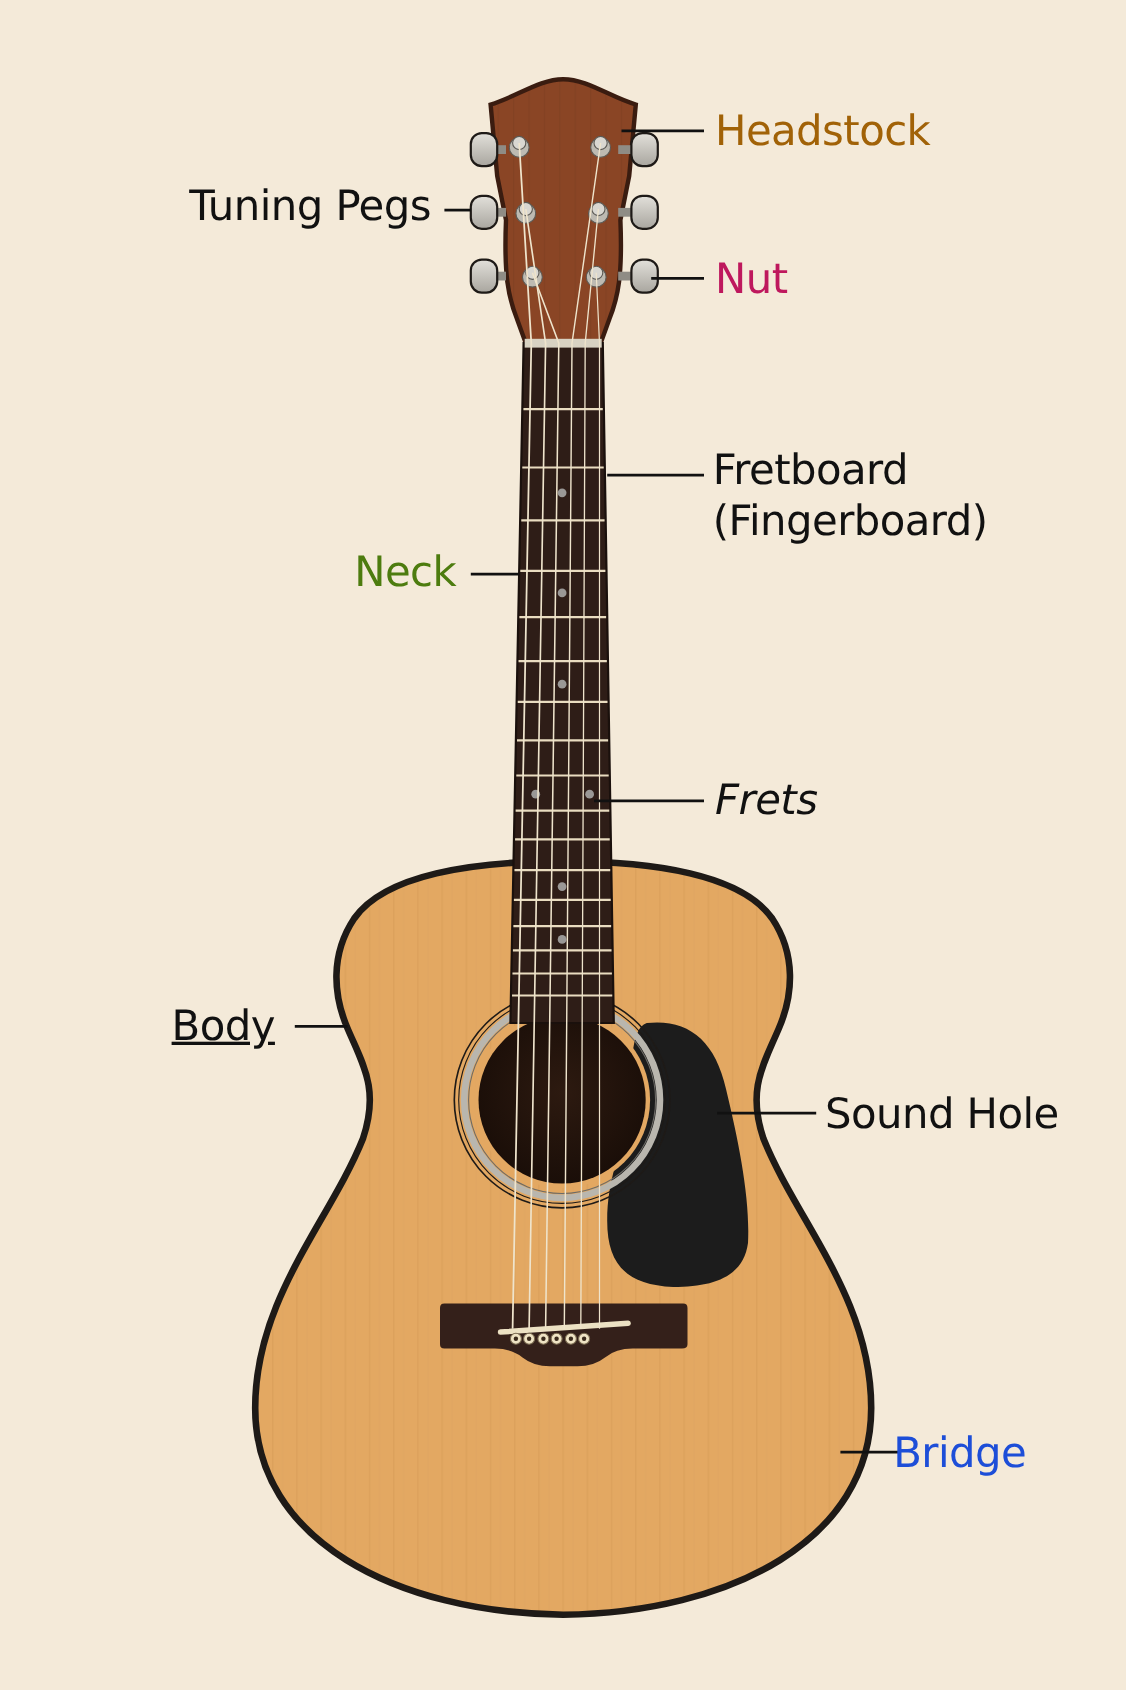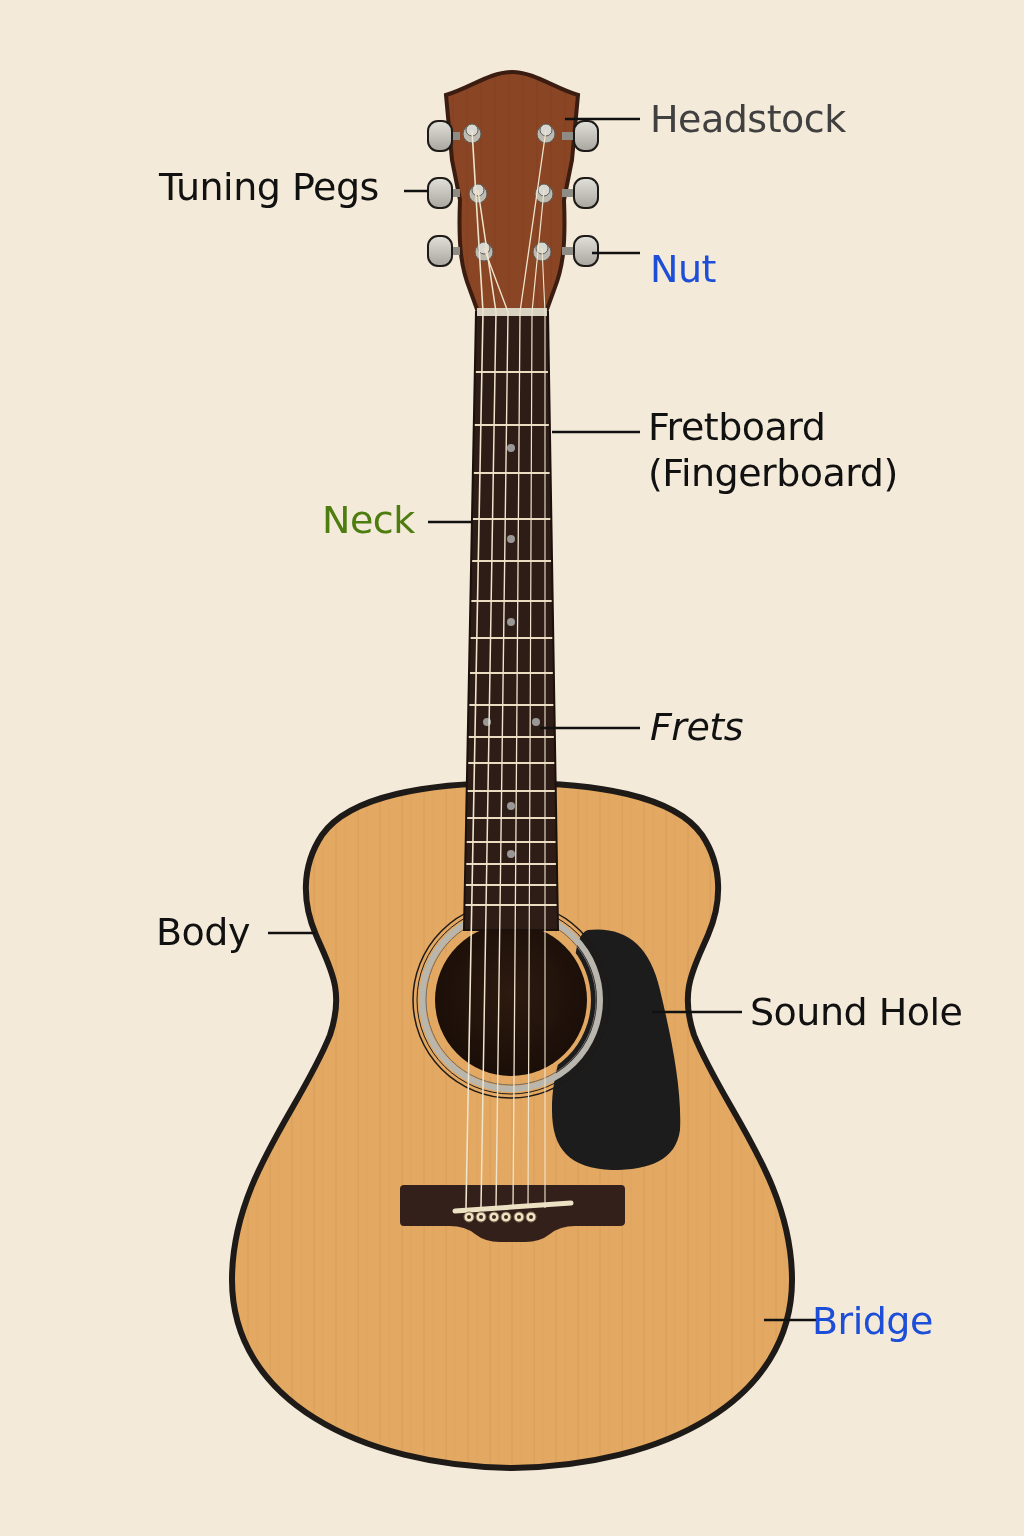--- a/index.html
+++ b/index.html
@@ -192,23 +192,23 @@
         <line x1="592" y1="253" x2="640" y2="253" stroke="#111111" stroke-width="2.5"></line>
         <line x1="552" y1="432" x2="640" y2="432" stroke="#111111" stroke-width="2.5"></line>
         <line x1="428" y1="522" x2="472" y2="522" stroke="#111111" stroke-width="2.5"></line>
         <line x1="540" y1="728" x2="640" y2="728" stroke="#111111" stroke-width="2.5"></line>
         <line x1="268" y1="933" x2="316" y2="933" stroke="#111111" stroke-width="2.5"></line>
         <line x1="652" y1="1012" x2="742" y2="1012" stroke="#111111" stroke-width="2.5"></line>
         <line x1="764" y1="1320" x2="818" y2="1320" stroke="#111111" stroke-width="2.5"></line>
       </g>
   </svg>
 
-  <div class="label" style="left: 650px; top: 96px; color: #404040;">Headstock</div>
-  <div class="label" style="left: 159px; top: 164px; color: rgb(17, 17, 17);">Tuning Pegs</div>
-  <div class="label" style="left: 650px; top: 230px; color: #1d4ed8; margin-top: 16px;">Nut</div>
+  <div class="label" style="left: 650px; top: 96px; color: #a16207;">Headstock</div>
+  <div class="label" style="left: 172px; top: 164px; color: rgb(17, 17, 17);">Tuning Pegs</div>
+  <div class="label" style="left: 650px; top: 230px; color: #be185d;">Nut</div>
   <div class="label multi" style="left: 648px; top: 404px; color: rgb(17, 17, 17);">Fretboard
 (Fingerboard)</div>
   <div class="label" style="left: 322px; top: 497px; color: #4d7c0f;">Neck</div>
   <div class="label" style="left: 650px; top: 704px; color: rgb(17, 17, 17); font-style: italic;">Frets</div>
-  <div class="label" style="left: 156px; top: 909px; color: rgb(17, 17, 17);">Body</div>
+  <div class="label" style="left: 156px; top: 909px; color: rgb(17, 17, 17); text-decoration: underline;">Body</div>
   <div class="label" style="left: 750px; top: 989px; color: rgb(17, 17, 17);">Sound Hole</div>
   <div class="label" style="left: 812px; top: 1298px; color: #1d4ed8;">Bridge</div>
 </div>
 
 </body></html>

